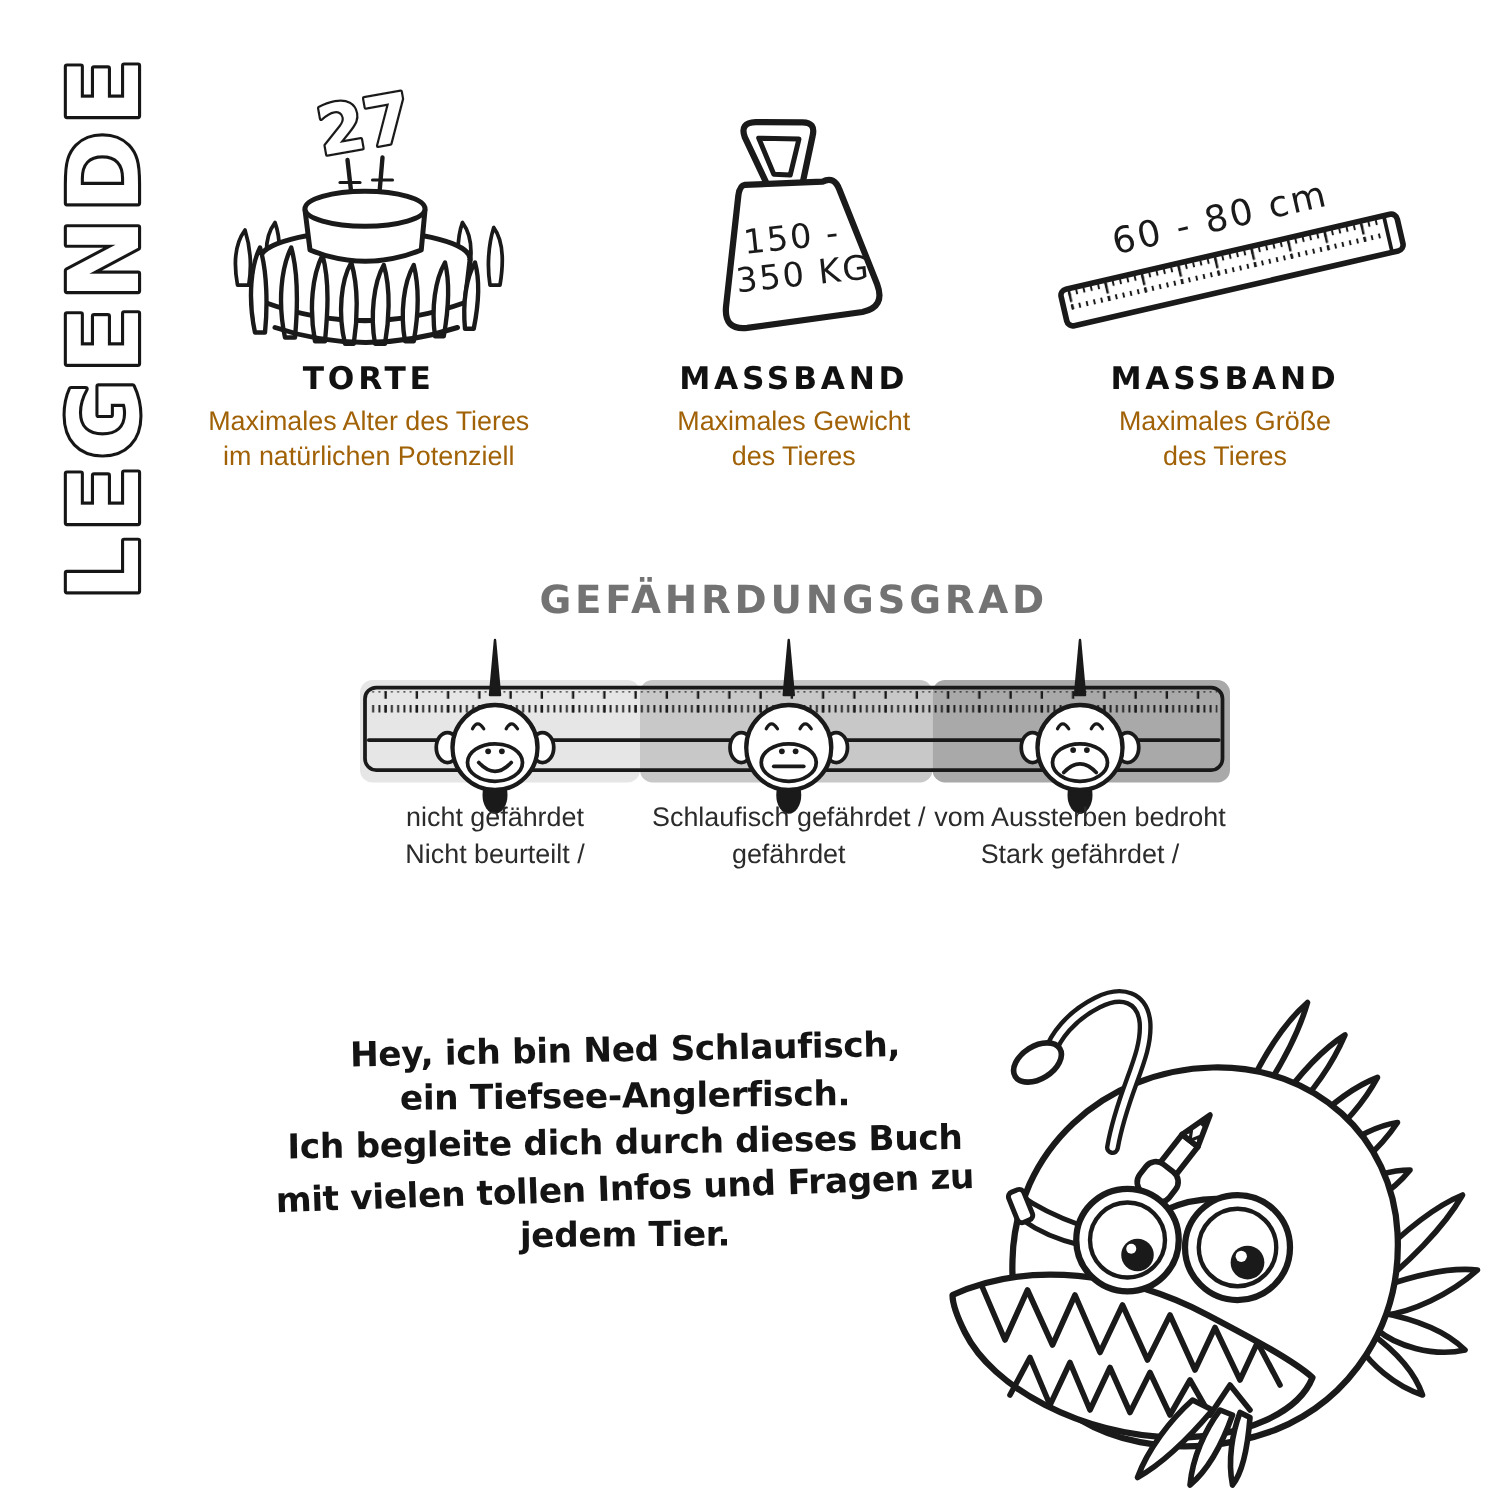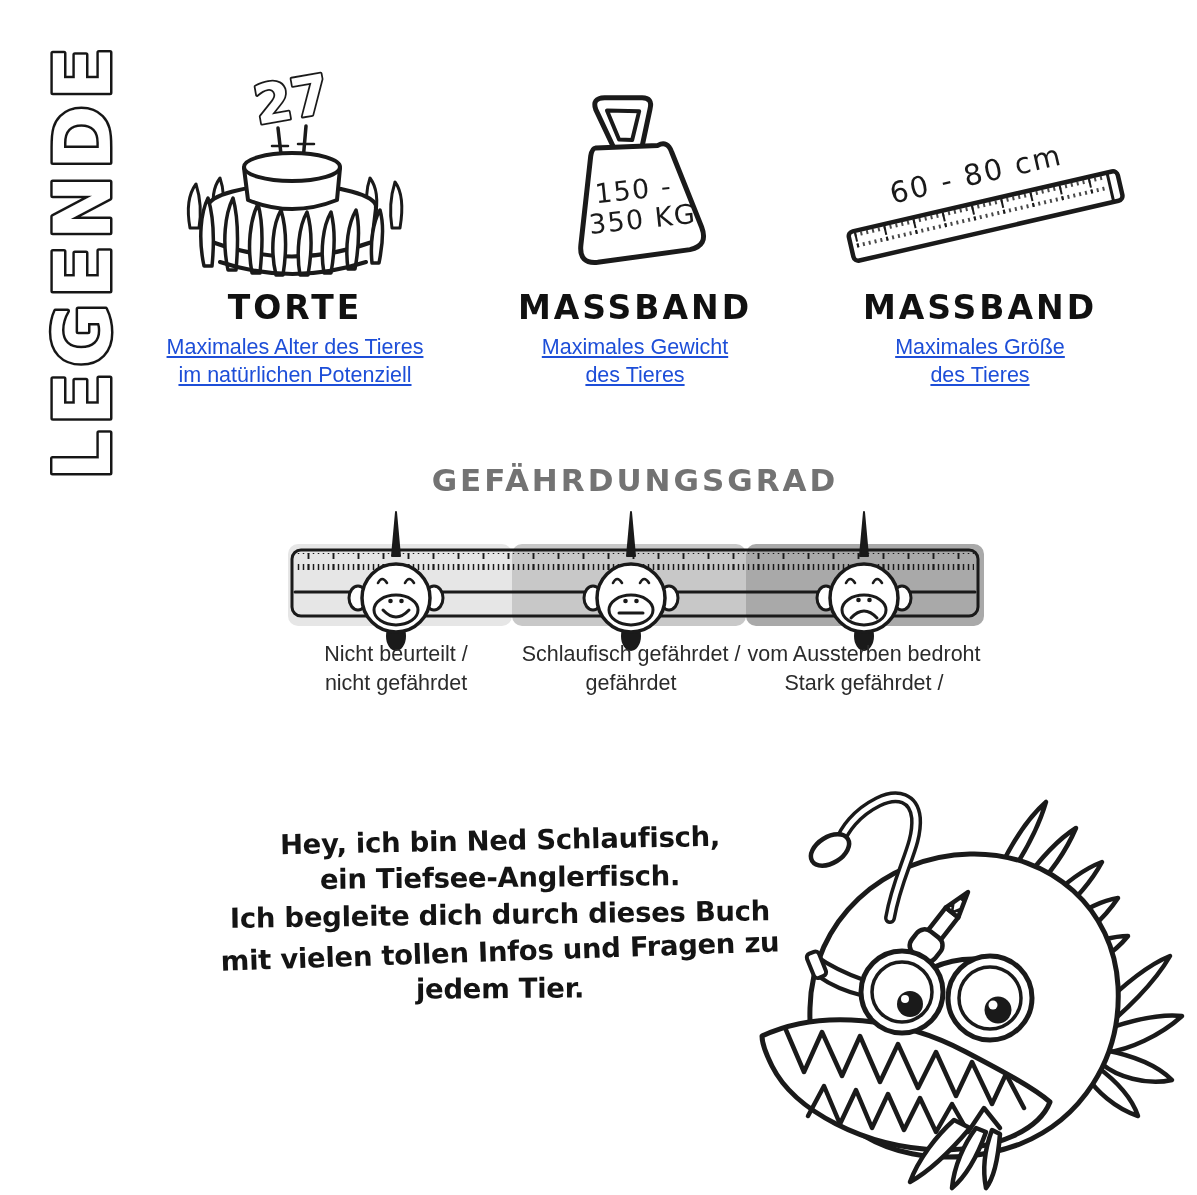--- a/index.html
+++ b/index.html
@@ -9,22 +9,22 @@
   .abs{position:absolute;}
   
   .legende-svg{left:16px;top:46px;}
   
   .legend-item{position:absolute;top:60px;text-align:center;}
   .col-torte{left:133px;width:324px;}
   .col-gewicht{left:478px;width:314px;}
   .col-massband{left:808px;width:344px;}
   .icon-box{height:218px;display:flex;align-items:flex-end;justify-content:center;}
   .item-title{margin-top:10px;font-family:"DejaVu Sans",sans-serif;font-weight:bold;
-              font-size:33px;letter-spacing:3px;color:#111;}
-  .item-desc{margin-top:6px;font-size:21.5px;line-height:1.32;color:#1d4ed8;text-decoration:underline;}
+              font-size:25px;letter-spacing:3px;color:#111;}
+  .item-desc{margin-top:6px;font-size:21.5px;line-height:1.32;color:#a16207;}
   
   .gg-title{left:250px;top:462px;width:770px;text-align:center;
             font-family:"DejaVu Sans",sans-serif;font-weight:bold;font-size:31px;
             letter-spacing:3px;color:#737373;}
   .scale-svg{left:286px;top:504px;}
   .scale-label{position:absolute;top:640px;text-align:center;font-size:21.5px;
                line-height:1.35;color:#2b2b2b;}
   .lbl-0{left:256px;width:280px;}
   .lbl-1{left:491px;width:280px;}
   .lbl-2{left:714px;width:300px;}
@@ -197,22 +197,22 @@
       <path d="M560 79 q4 -8 9 0" fill="none" stroke-width="2.6"></path>
       <path d="M587 79 q4 -8 9 0" fill="none" stroke-width="2.6"></path>
       <ellipse cx="578" cy="106" rx="22" ry="15" stroke-width="3"></ellipse>
       <circle cx="572.5" cy="96" r="2.3" fill="#1a1a1a" stroke="none"></circle>
       <circle cx="583.5" cy="96" r="2.3" fill="#1a1a1a" stroke="none"></circle>
       <path d="M565 114 Q578 100 591 114" fill="none" stroke-width="3"></path>
     </g>
   </svg>
 
   <div class="scale-label lbl-0">
+    <div>nicht gefährdet</div>
     <div>Nicht beurteilt /</div>
-    <div>nicht gefährdet</div>
   </div>
   <div class="scale-label lbl-1">
     <div>Schlaufisch gefährdet /</div>
     <div>gefährdet</div>
   </div>
   <div class="scale-label lbl-2">
     <div>vom Aussterben bedroht</div>
     <div>Stark gefährdet /</div>
   </div>
 

